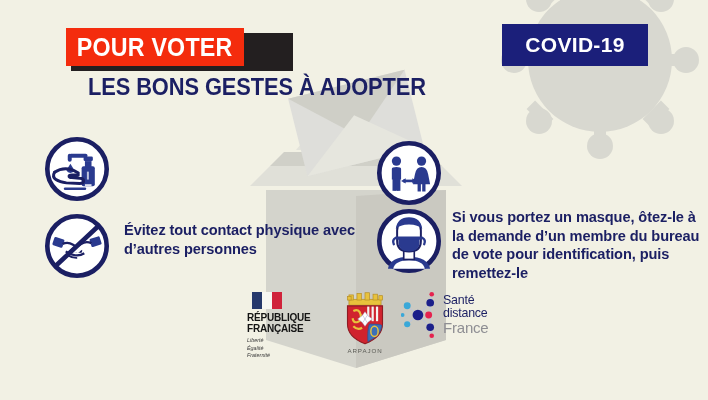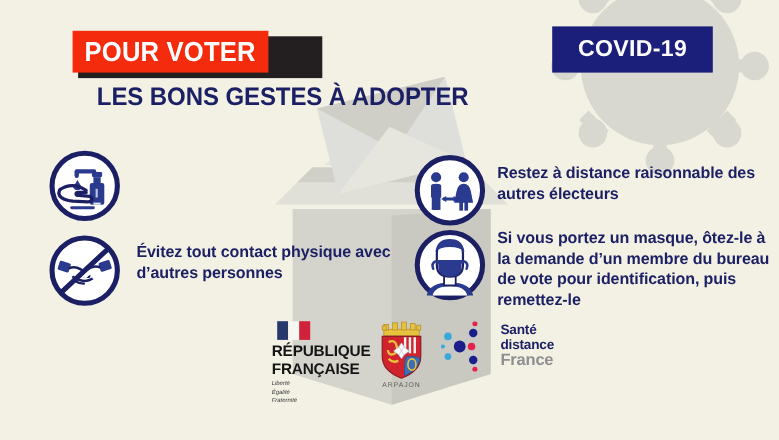--- a/index.html
+++ b/index.html
@@ -154,21 +154,21 @@
     height: 17px;
     margin-left: 5px;
     margin-bottom: 3px;
   }
   .logo-rf .flag i { display: block; flex: 1 1 33.33%; height: 100%; }
   .logo-rf .flag .b { background: #26386b; }
   .logo-rf .flag .w { background: #f7f7f2; }
   .logo-rf .flag .r { background: #d0233b; }
   .logo-rf .rf-name {
     color: #141414;
-    font-size: 14px;
+    font-size: 10px;
     font-weight: bold;
     line-height: 1.12;
     letter-spacing: -0.2px;
   }
   .logo-rf .rf-motto {
     color: #3a3a3a;
     font-size: 5.4px;
     font-style: italic;
     line-height: 1.35;
     margin-top: 3px;
@@ -177,21 +177,21 @@
   .logo-arpajon { width: 60px; text-align: center; margin-left: 4px; }
   .logo-arpajon .crest { display: block; margin: 0 auto; }
   .logo-arpajon .crest-name {
     color: #5b5b55;
     font-size: 6.2px;
     letter-spacing: 0.9px;
     margin-top: 1px;
   }
 
   .logo-spf { width: 104px; margin-left: 6px; display: flex; align-items: center; }
-  .logo-spf .spf-words { margin-left: 14px; line-height: 1.08; font-weight: bold; }
+  .logo-spf .spf-words { margin-left: 2px; line-height: 1.08; }
   .logo-spf .spf-line1,
   .logo-spf .spf-line2 {
     color: #1b1f63;
     font-size: 12.4px;
     letter-spacing: -0.2px;
   }
   .logo-spf .spf-line3 {
     color: #8e8e93;
     font-size: 15px;
     letter-spacing: -0.2px;
@@ -315,21 +315,20 @@
         <circle cx="69" cy="32" r="7" fill="#2a3a8f"></circle>
         <path d="M69 41 q8 0 10 11 l3 15 l-26 0 l3 -15 q2 -11 10 -11 Z" fill="#2a3a8f"></path>
         <rect x="63" y="66" width="5" height="12" fill="#2a3a8f"></rect>
         <rect x="70" y="66" width="5" height="12" fill="#2a3a8f"></rect>
 
         <line x1="41" y1="62" x2="59" y2="62" stroke="#2a3a8f" stroke-width="4"></line>
         <polygon points="38,62 45,58 45,66" fill="#2a3a8f"></polygon>
         <polygon points="62,62 55,58 55,66" fill="#2a3a8f"></polygon>
       </svg>
     </div>
-    <div class="advice-text">Restez à distance raisonnable des autres électeurs</div>
   </div>
 
   <div class="advice" id="advice-mask">
     <div class="advice-icon">
       <svg width="66" height="66" viewBox="0 0 100 100">
         <circle cx="50" cy="50" r="45" fill="#ffffff" stroke="#1b1f63" stroke-width="7"></circle>
 
         <path d="M18 92 q4 -18 32 -18 q28 0 32 18 Z" fill="#2a3a8f"></path>
         <path d="M26 92 q3 -13 24 -13 q21 0 24 13 Z" fill="#ffffff"></path>
 

